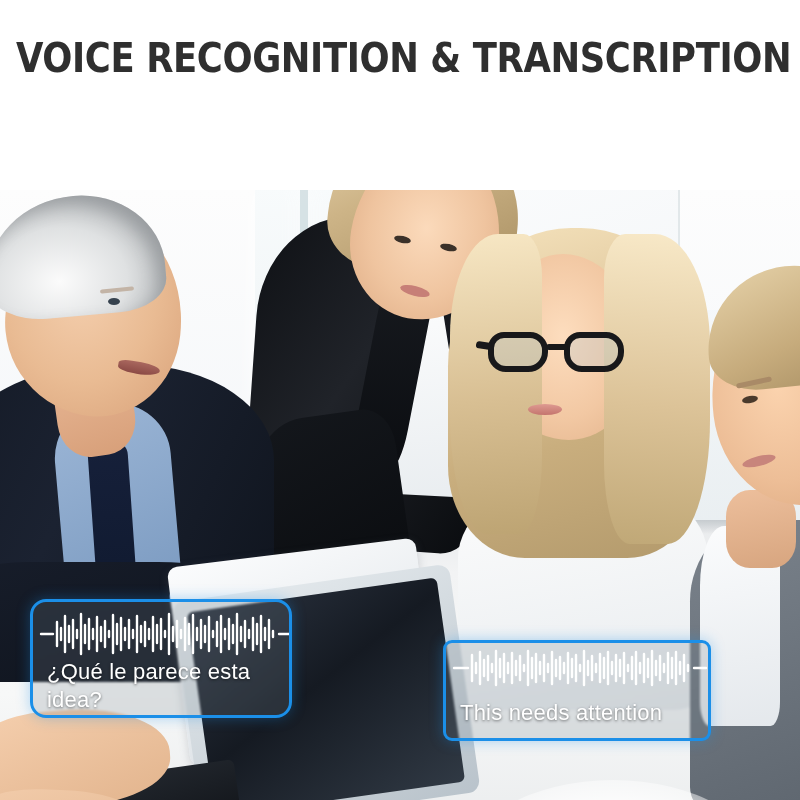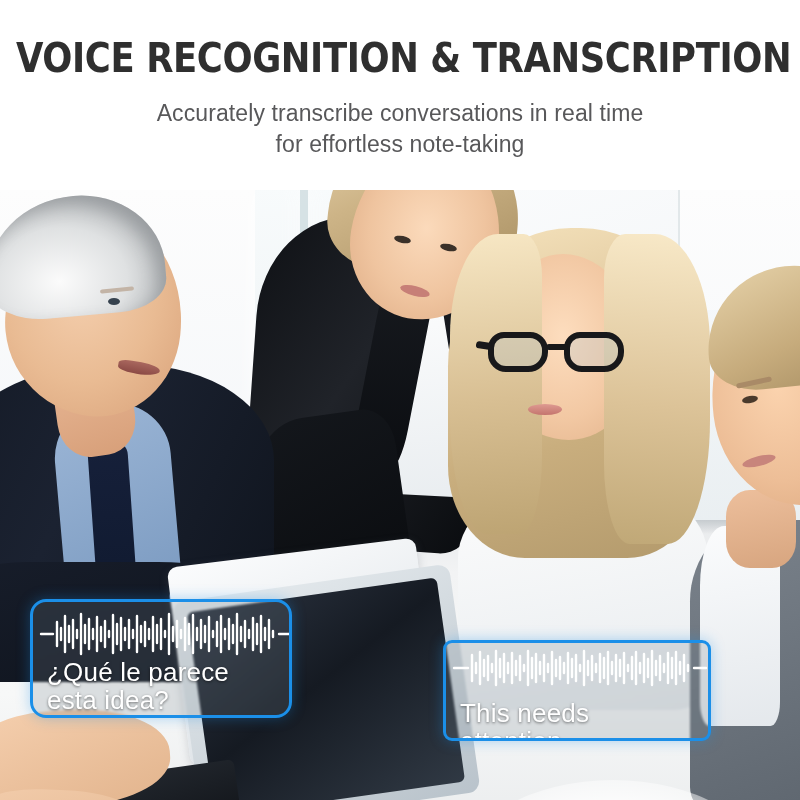--- a/index.html
+++ b/index.html
@@ -284,21 +284,21 @@
   .bubble{
     position:absolute; border:3px solid #1b8fe8; border-radius:16px;
     background:rgba(120,130,140,0.22);
     backdrop-filter:blur(1px);
     box-shadow:0 0 14px rgba(27,143,232,.35);
     overflow:hidden;
   }
   .bubble .wave{ position:absolute; left:6px; right:6px; }
   .bubble .cap{
     position:absolute; left:14px; right:10px;
-    color:#ffffff; font-size:26px; line-height:28px; font-weight:400;
+    color:#ffffff; font-size:22px; line-height:28px; font-weight:400;
     letter-spacing:0.2px;
     text-shadow:0 1px 3px rgba(0,0,0,.55);
   }
   #bubble1{ left:30px; top:409px; width:262px; height:119px; }
   #bubble1 .wave{ top:10px; height:44px; }
   #bubble1 .cap{ top:56px; }
   #bubble2{ left:443px; top:450px; width:268px; height:101px;border-radius:9px; }
   #bubble2 .wave{ top:6px; height:38px; }
   #bubble2 .cap{ top:56px; }
 
@@ -309,24 +309,20 @@
     border-radius:50%;
   }
 </style>
 </head>
 <body>
 
 <div id="stage">
 
   <div class="header">
     <div class="headline">VOICE RECOGNITION &amp; TRANSCRIPTION</div>
-    <div class="sub">
-      <div>Accurately transcribe conversations in real time</div>
-      <div>for effortless note-taking</div>
-    </div>
   </div>
 
   <div class="photo">
     <div class="backdrop"></div>
     <div class="win"></div>
     <div class="win b"></div>
     <div class="win c"></div>
     <div class="wall"></div>
     <div class="wall2"></div>
     <div class="table"></div>

